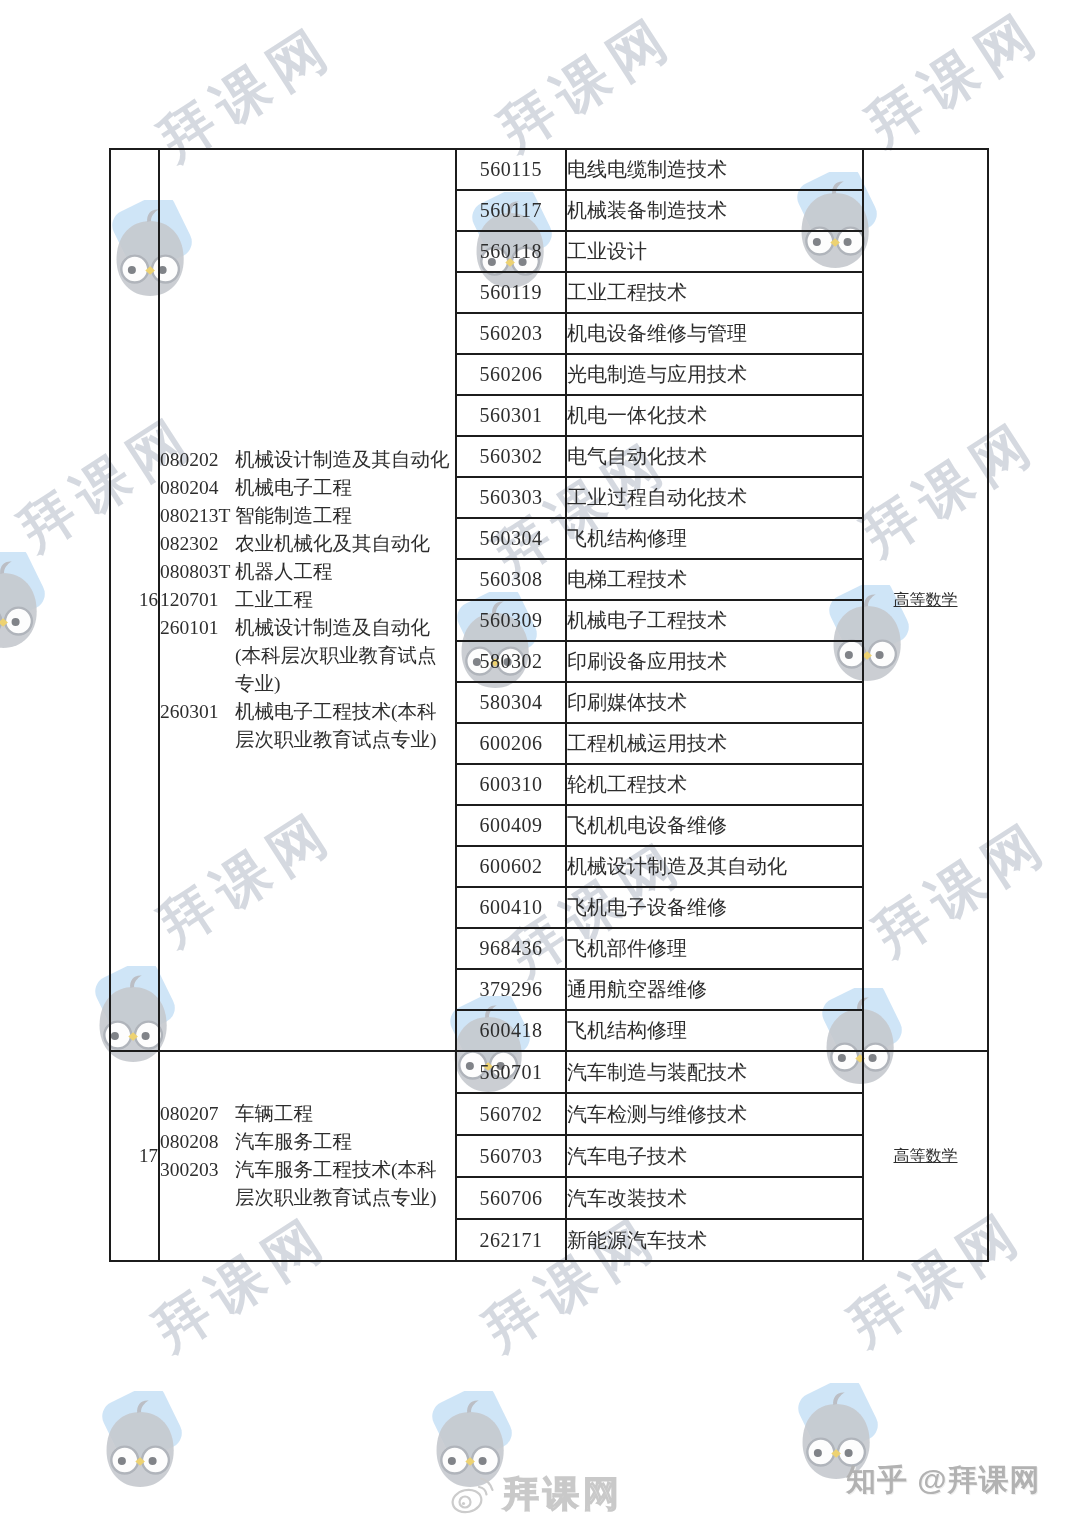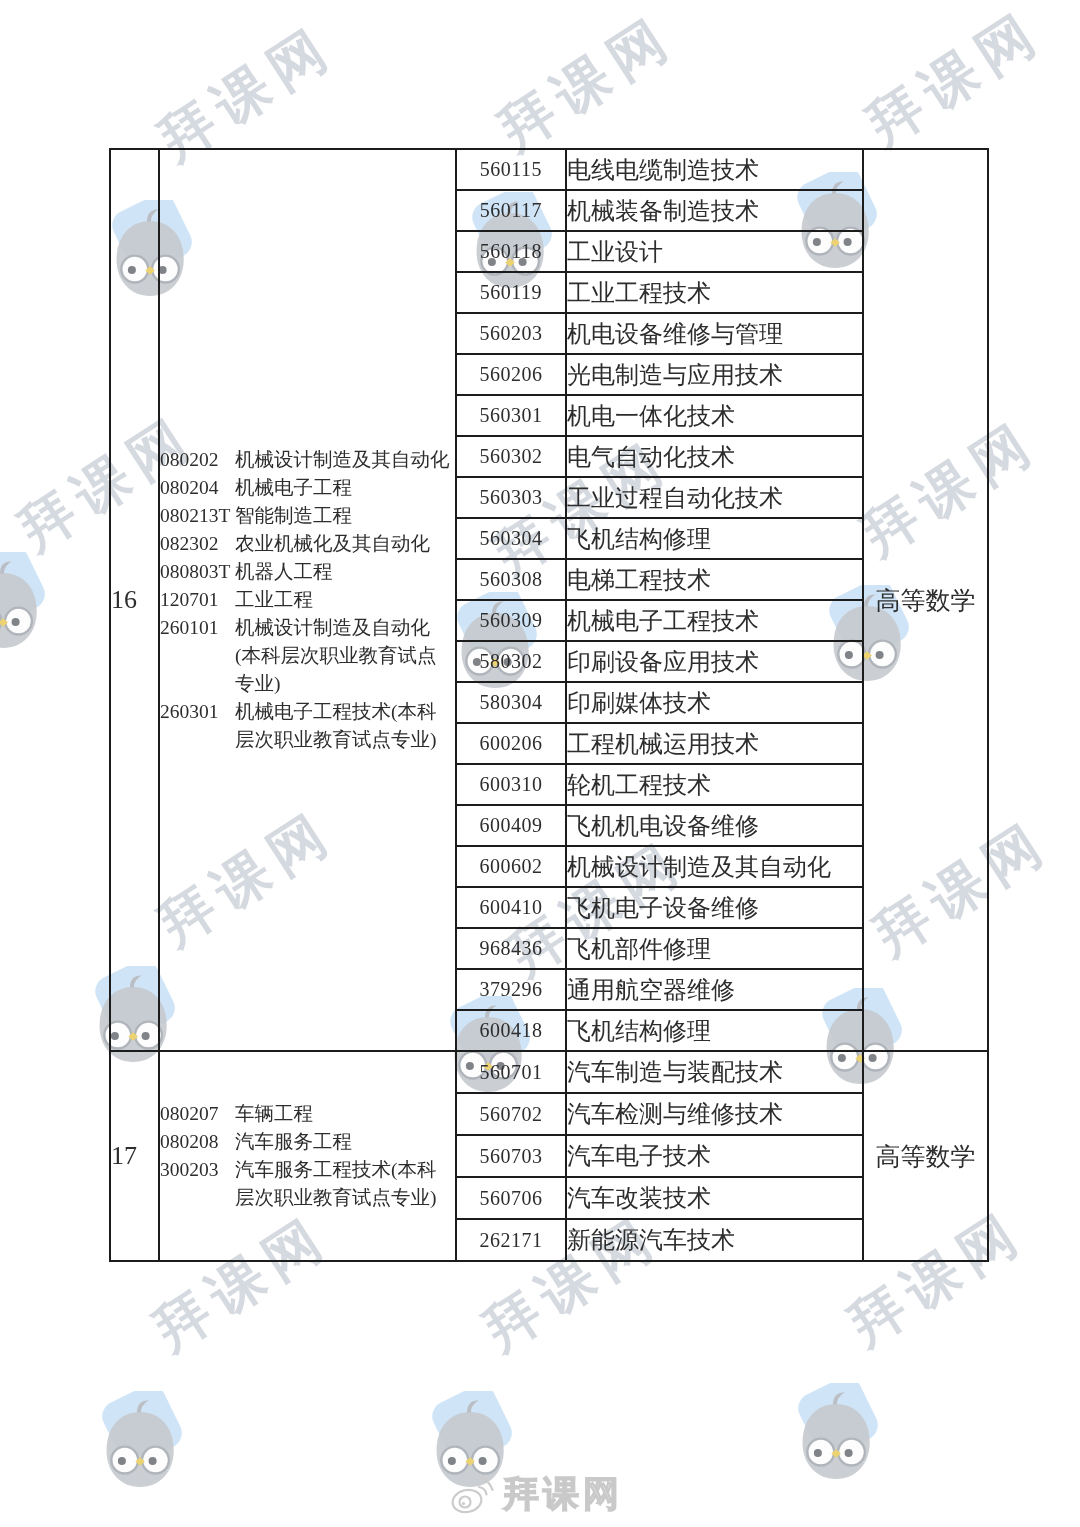--- a/index.html
+++ b/index.html
@@ -24,28 +24,28 @@
 
   
   table.main {
     position:absolute; left:109px; top:148px; z-index:1;
     border-collapse:collapse; table-layout:fixed; width:878px;
     background:transparent;
   }
   table.main td { border:2px solid #1c1c1c; padding:0; background:transparent; }
   tr.r16 { height:41px; }
   tr.r17 { height:42px; }
-  .col-no   { text-align:left; vertical-align:middle; font-size:26px; }
+  .col-no   { text-align:right; vertical-align:middle; font-size:19px; }
   .col-majors { vertical-align:middle; padding:4px 0 4px 2px;margin-top:24px; }
   .major-line { display:flex; align-items:flex-start; font-size:19.5px; line-height:28px; }
   .m-code { width:75px; flex:none; }
   .m-name { width:215px; flex:none; }
   .col-code { text-align:center; vertical-align:middle; font-size:20px; letter-spacing:0.5px; }
-  .col-name { vertical-align:middle; font-size:24px; padding-left:11px;border-radius:6px; }
-  .col-subject { text-align:center; vertical-align:middle; font-size:25px; }
+  .col-name { vertical-align:middle; font-size:20px; padding-left:11px;border-radius:6px; }
+  .col-subject { text-align:center; vertical-align:middle; font-size:16px;text-decoration:underline; }
 
   
   .weibo-mark {
     position:absolute; left:450px; top:1470px; z-index:2;
     display:flex; align-items:center; gap:7px;
   }
   .weibo-icon { width:46px; height:42px; }
   .weibo-label {
     font-family:"Liberation Sans","DejaVu Sans",sans-serif;
     font-size:36px; font-weight:bold; letter-spacing:4px;
@@ -377,14 +377,15 @@
         <ellipse cx="17" cy="27" rx="14.5" ry="11" transform="rotate(-12 17 27)"></ellipse>
         <circle cx="15" cy="28" r="5.5"></circle>
         <circle cx="13.5" cy="29.5" r="1.6" fill="#cccccc" stroke="none"></circle>
         <path d="M29,13 a9,9 0 0 1 7.5,7.5"></path>
         <path d="M31,4.5 a16.5,16.5 0 0 1 11.5,11.5"></path>
       </g>
     </svg>
     <span class="weibo-label">拜课网</span>
   </div>
 
+  <div class="zhihu-credit">知乎 @拜课网</div>
 
 </div>
 
 </body></html>

